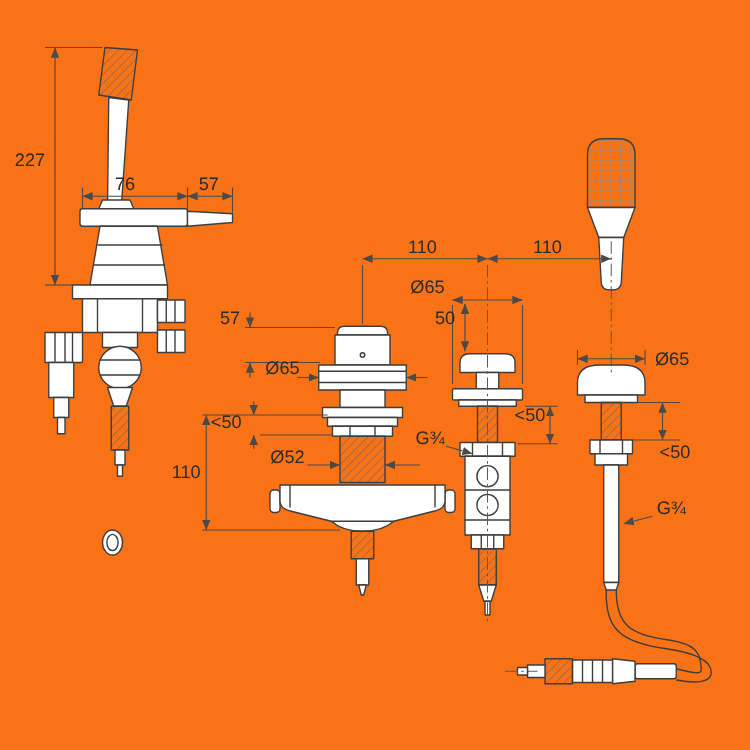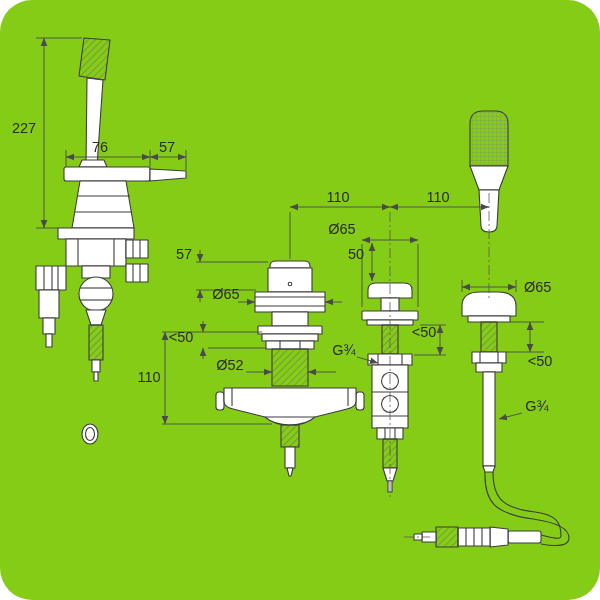--- a/index.html
+++ b/index.html
@@ -1,16 +1,16 @@
 <!DOCTYPE html>
 <html><head>
 <meta charset="utf-8">
 <style>
   html,body{margin:0;padding:0;background:#fff;}
-  #stage{position:relative;width:600px;height:600px;background:#84cc16;overflow:hidden;border-radius:32px;}
+  #stage{position:relative;width:600px;height:600px;background:#f97316;overflow:hidden;}
   svg{display:block;font-family:"Liberation Sans", sans-serif;}
   .draw path,.draw rect,.draw line,.draw polygon,.draw circle,.draw ellipse{
     stroke:#3d3d3d;stroke-width:1.1;fill:#ffffff;stroke-linejoin:round;stroke-linecap:butt;
   }
   .draw .nofill{fill:none;}
   .draw .hatchfill{fill:url(#hatch);}
   .draw .gridfill{fill:url(#grid);}
   .dims line,.dims path{stroke:#4a4a4a;stroke-width:0.9;fill:none;}
   .centerlines line{stroke:#5a5a5a;stroke-width:0.8;stroke-dasharray:10 3 2 3;fill:none;}
   text.dim{fill:#2b2b2b;font-size:14.5px;text-anchor:middle;}

